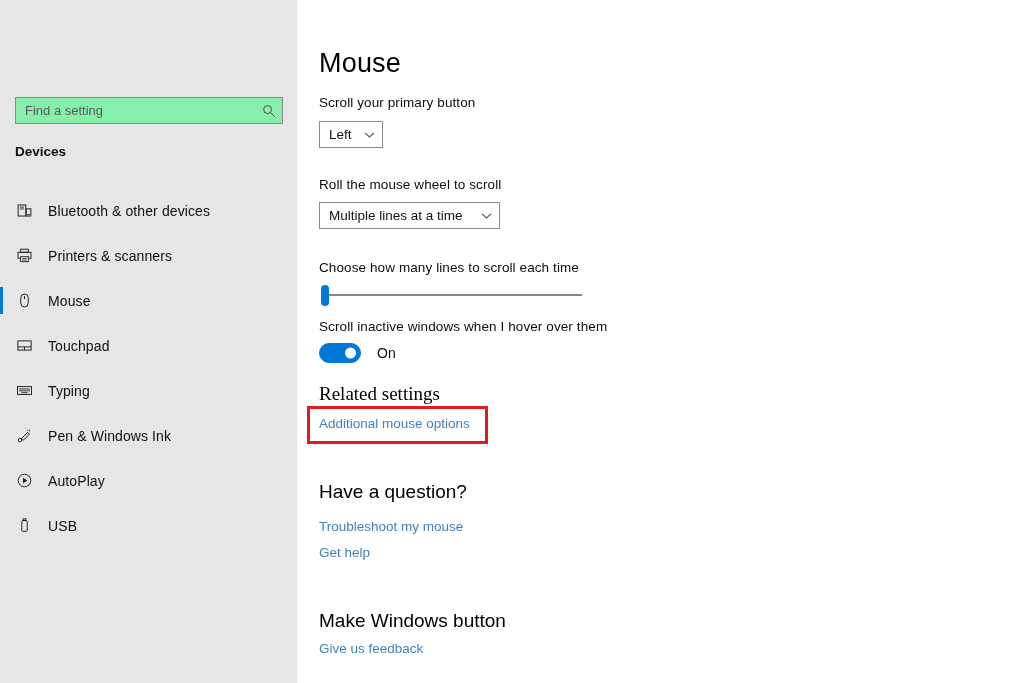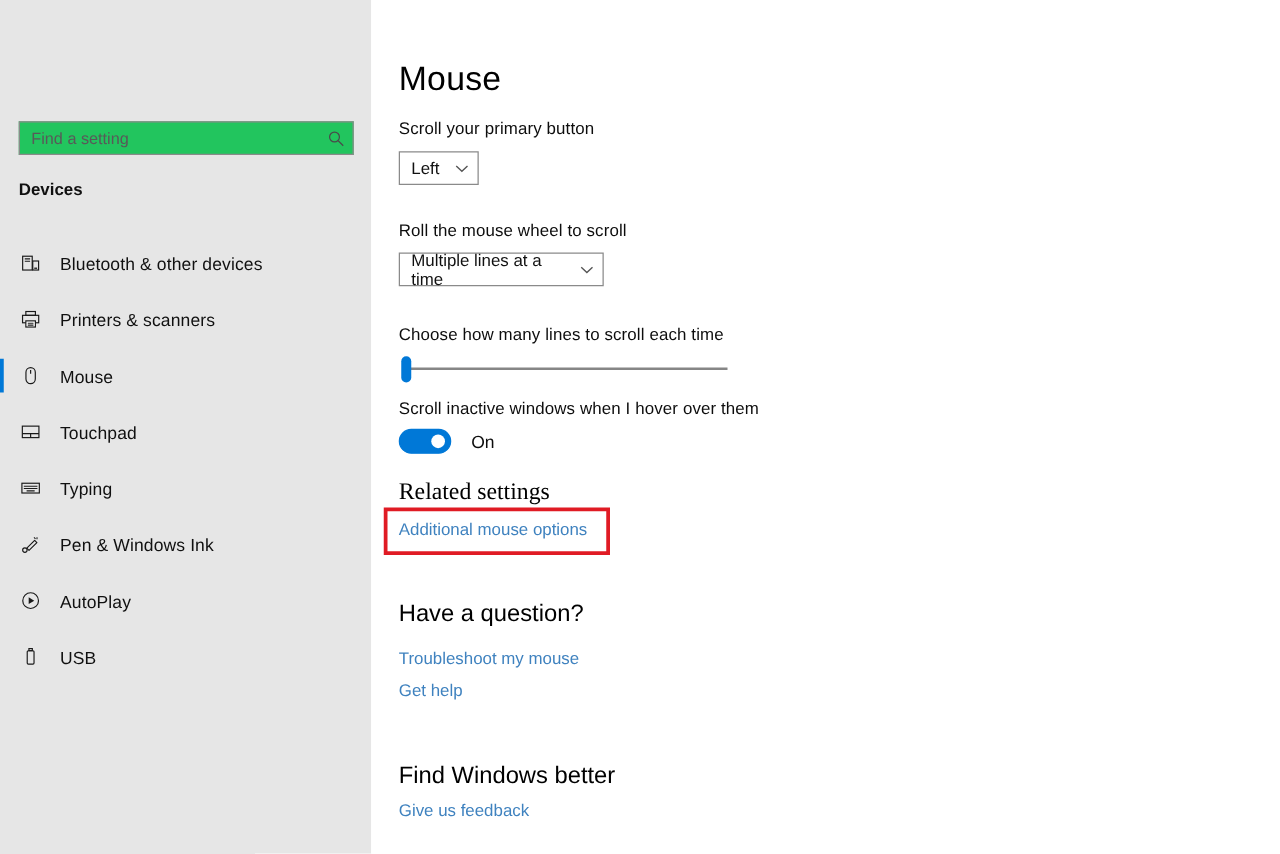--- a/index.html
+++ b/index.html
@@ -81,21 +81,21 @@
     margin-left: 4px;
     letter-spacing: .1px;
   }
 
   .searchbox {
     position: absolute;
     left: 15px;
     top: 97px;
     width: 268px;
     height: 27px;
-    background: #22c55e;
+    background: #86efac;
     border: 1px solid #8a8a8a;
     box-sizing: border-box;
     display: flex;
     align-items: center;
   }
   .searchbox input {
     border: none;
     outline: none;
     background: transparent;
     font-family: "Liberation Sans", sans-serif;
@@ -422,21 +422,21 @@
   <div class="combo" style="left:22px; top:121px; width:64px;">
     <span>Left</span>
     <span class="chev">
       <svg width="11" height="8" viewBox="0 0 11 8">
         <polyline points="1,1.8 5.5,6 10,1.8" fill="none" stroke="#555" stroke-width="1.1"></polyline>
       </svg>
     </span>
   </div>
 
   <div class="field-label" style="left:22px; top:177px;">Roll the mouse wheel to scroll</div>
-  <div class="combo" style="left:22px; top:202px; width:164px;">
+  <div class="combo" style="left:22px; top:202px; width:181px;">
     <span>Multiple lines at a time</span>
     <span class="chev">
       <svg width="11" height="8" viewBox="0 0 11 8">
         <polyline points="1,1.8 5.5,6 10,1.8" fill="none" stroke="#555" stroke-width="1.1"></polyline>
       </svg>
     </span>
   </div>
 
   <div class="field-label" style="left:22px; top:260px;">Choose how many lines to scroll each time</div>
   <div class="slider-wrap">
@@ -453,16 +453,16 @@
   </div>
 
   <div class="subhead" style="top:383px;font-family:Liberation Serif, serif;">Related settings</div>
   <a class="link" style="top:416px;">Additional mouse options</a>
   <div class="highlight-box"></div>
 
   <div class="subhead" style="top:481px;">Have a question?</div>
   <a class="link" style="top:519px;">Troubleshoot my mouse</a>
   <a class="link" style="top:545px;">Get help</a>
 
-  <div class="subhead" style="top:610px;">Find Windows better</div>
+  <div class="subhead" style="top:610px;">Make Windows button</div>
   <a class="link" style="top:641px;">Give us feedback</a>
 
 </div>
 
 </body></html>

